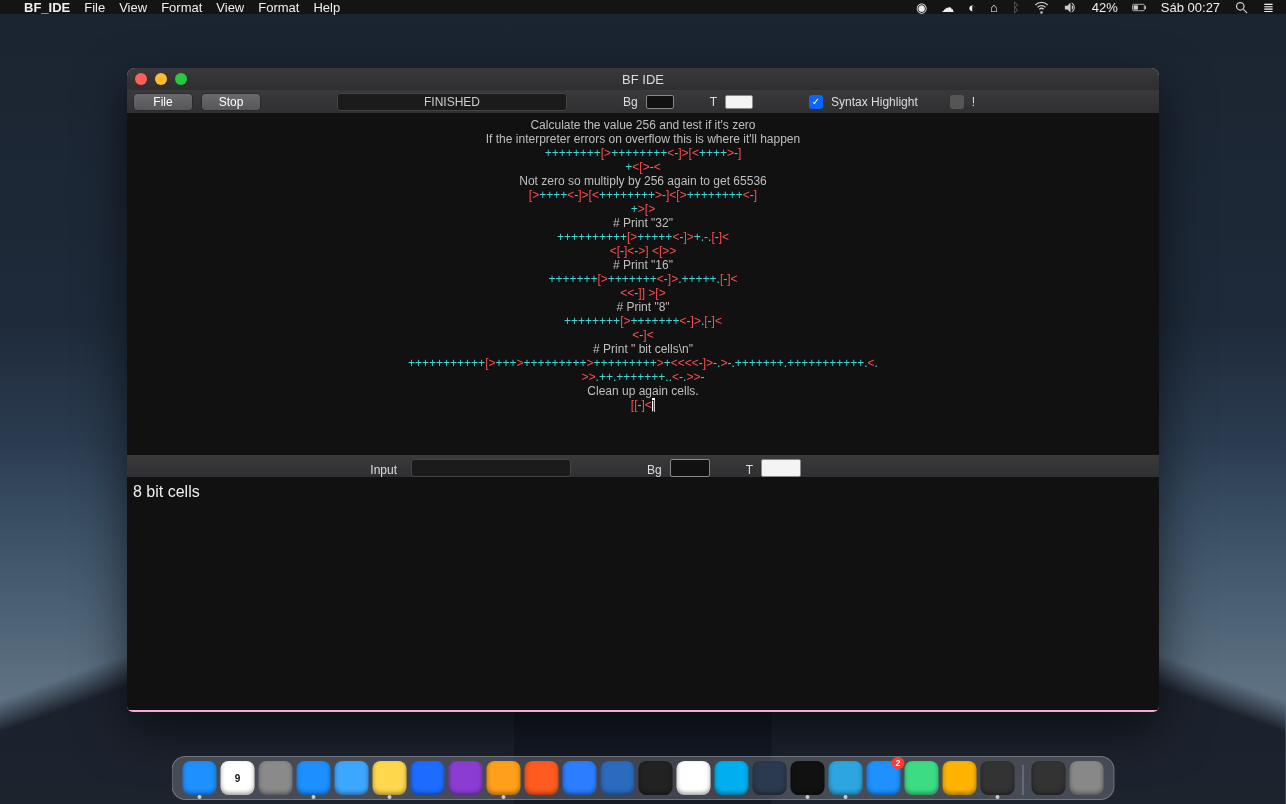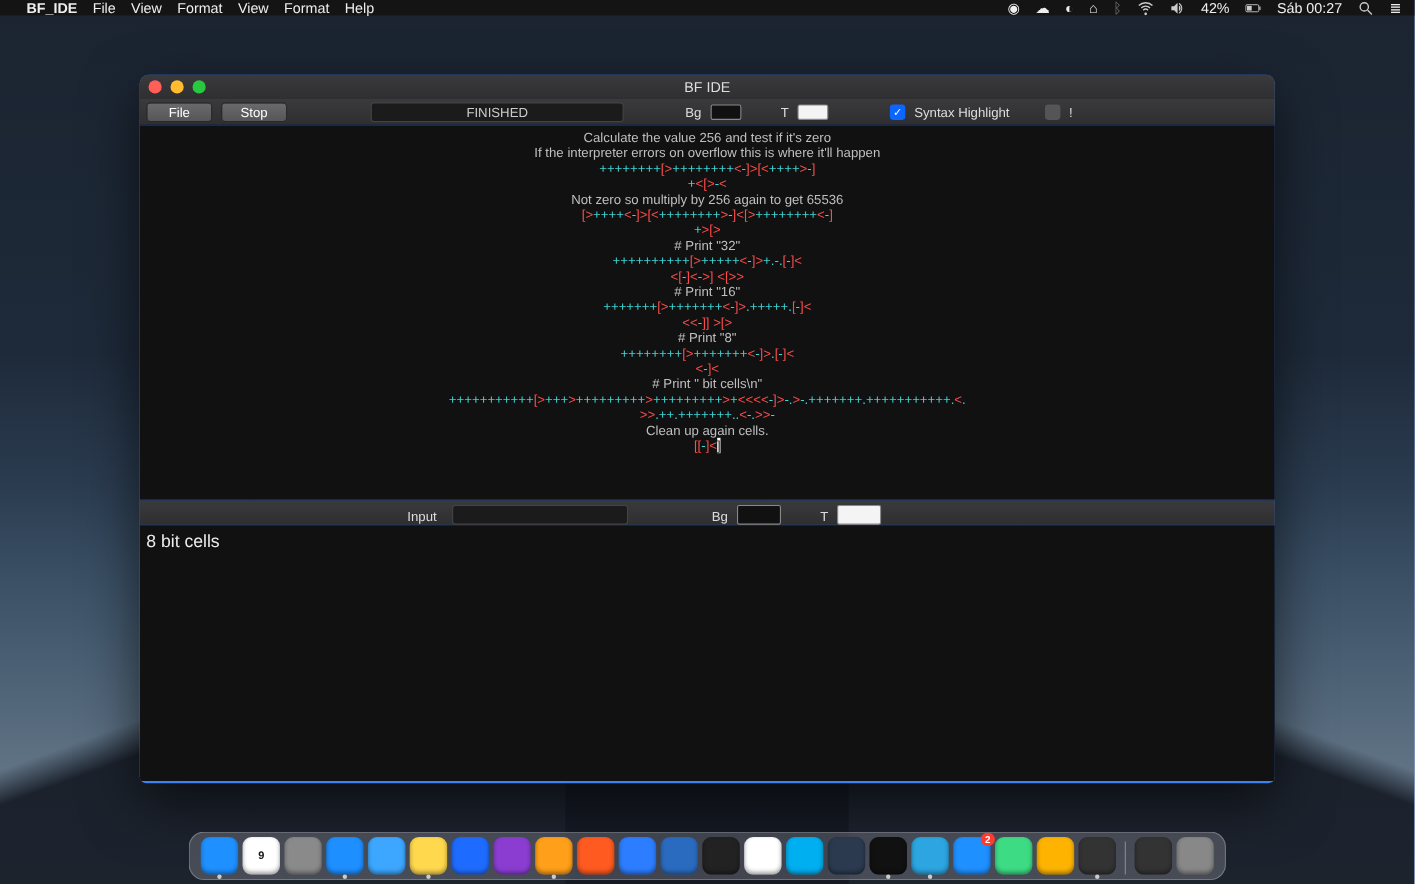--- a/index.html
+++ b/index.html
@@ -23,21 +23,21 @@
   .menubar .apple { font-size:14px; margin-right:12px;}
   .menubar .appname { font-weight:600; margin-right:14px;}
   .menubar .menu { margin-right:14px; }
   .menubar .spacer { flex:1; }
   .menubar .status { display:flex; align-items:center; gap:14px; }
   .menubar .status span { display:inline-flex; align-items:center; }
   .menubar svg { width:15px; height:15px; fill:#ccc; }
   
   .window {
     position:absolute; top:68px; left:127px; width:1032px; height:644px;
-    background:#3b82f6; border-radius:8px 8px 6px 6px; overflow:hidden;
+    background:#f9a8d4; border-radius:8px 8px 6px 6px; overflow:hidden;
     box-shadow: 0 18px 50px rgba(0,0,0,0.6);
   }
   .titlebar {
     height:22px; background:linear-gradient(#3a3a3c,#2f2f31); display:flex;
     align-items:center; padding:0 8px; position:relative;
   }
   .traffic { display:flex; gap:8px; }
   .dot { width:12px; height:12px; border-radius:50%; }
   .dot.red{background:#ff5f57;} .dot.yellow{background:#febc2e;} .dot.green{background:#28c840;}
   .titlebar .title { position:absolute; left:0; right:0; text-align:center; color:#ddd; font-size:13px;}

